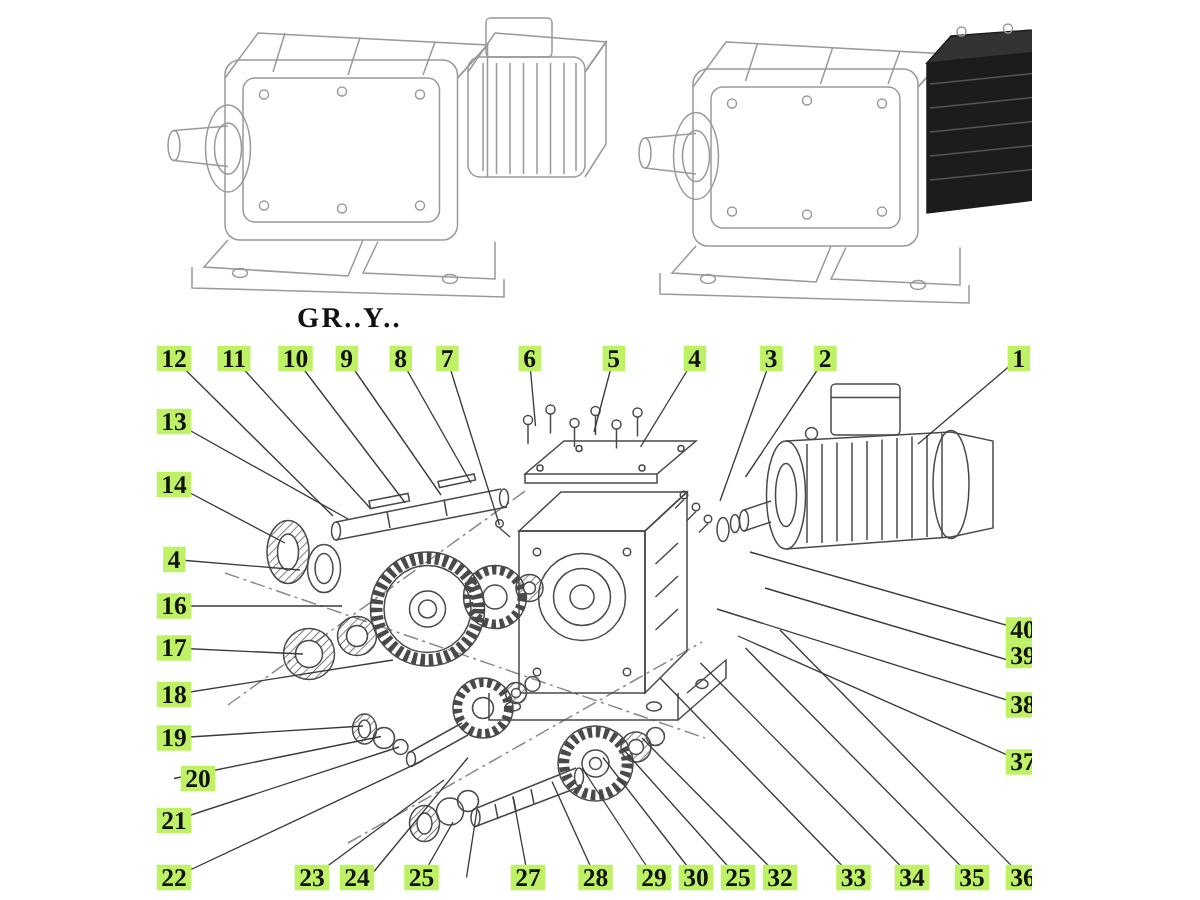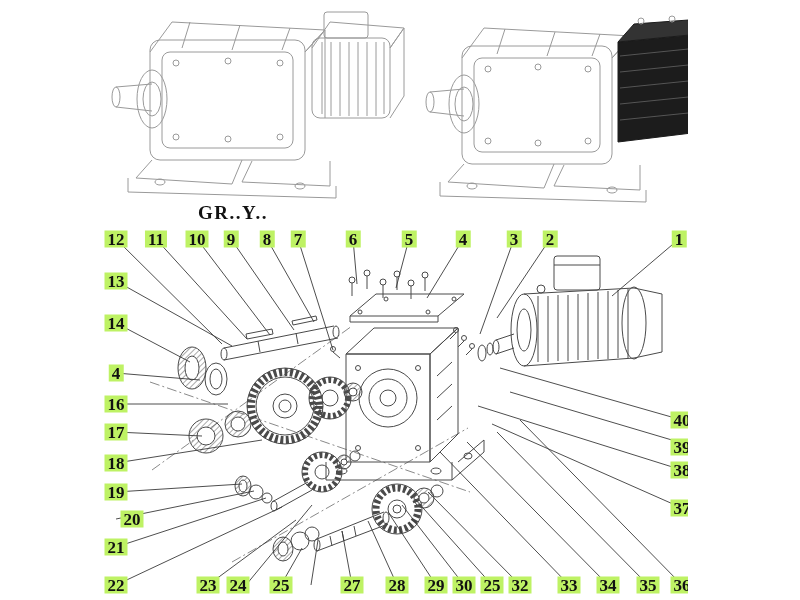--- a/index.html
+++ b/index.html
@@ -368,17 +368,17 @@
       <div class="callout" style="left: 436px; top: 585px;">29</div>
       <div class="callout" style="left: 464px; top: 585px;">30</div>
       <div class="callout" style="left: 492px; top: 585px;">25</div>
       <div class="callout" style="left: 520px; top: 585px;">32</div>
       <div class="callout" style="left: 569px; top: 585px;">33</div>
       <div class="callout" style="left: 608px; top: 585px;">34</div>
       <div class="callout" style="left: 648px; top: 585px;">35</div>
       <div class="callout" style="left: 682px; top: 585px;">36</div>
       <div class="callout" style="left: 682px; top: 508px;">37</div>
       <div class="callout" style="left: 682px; top: 470px;">38</div>
-      <div class="callout" style="left: 682px; top: 447px;">39</div>
+      <div class="callout" style="left: 682px; top: 437px;">39</div>
       <div class="callout" style="left: 682px; top: 420px;">40</div>
     </div>
 
 </div>
 
 </body></html>

